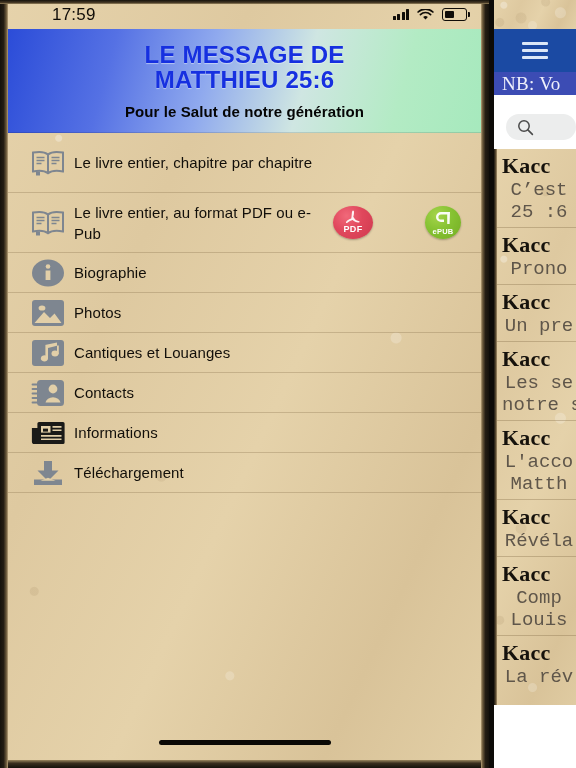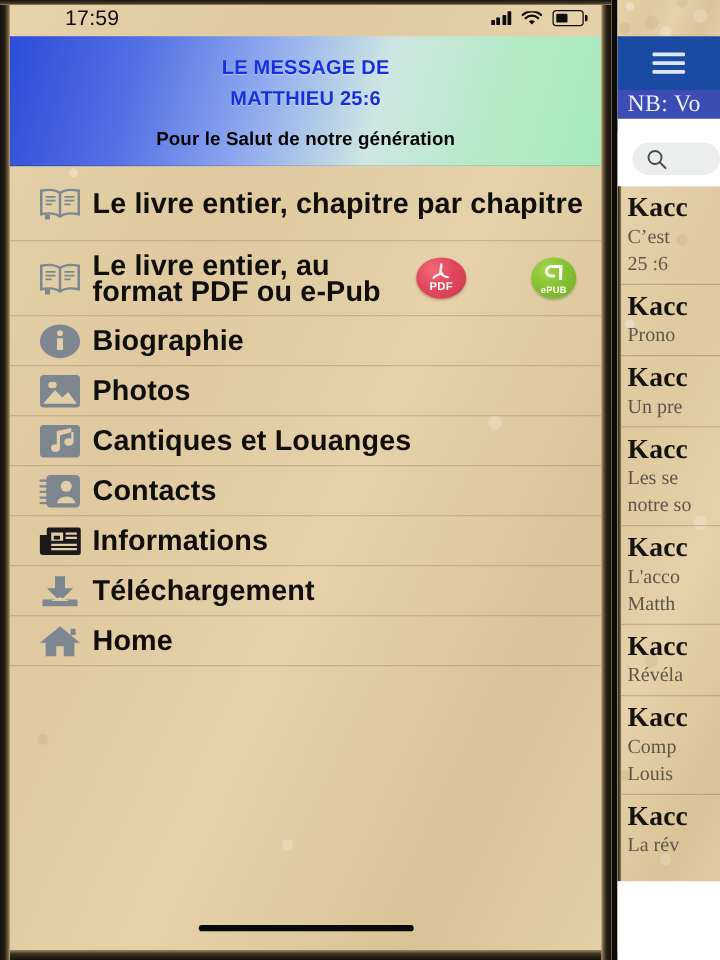--- a/index.html
+++ b/index.html
@@ -70,21 +70,21 @@
 
   
   #app-header{
     position:absolute;left:8px;top:29px;width:473px;height:104px;
     background:linear-gradient(105deg,#2b4cd8 0%,#5571e4 22%,#8fa9ee 42%,#cfe6e2 62%,#b3ebc4 82%,#a6e9bd 100%);
     z-index:3;
     display:flex;flex-direction:column;align-items:center;justify-content:center;
     box-shadow:inset 0 -1px 0 rgba(0,0,0,.12);
   }
   #app-title{
-    color:#1630e0;font-size:16px;font-weight:bold;text-align:center;
+    color:#1630e0;font-size:24px;font-weight:bold;text-align:center;
     line-height:25px;letter-spacing:.2px;
     text-shadow:0 1px 1px rgba(255,255,255,.45);
     margin:0 0 2px 0;
   }
   #app-subtitle{
     color:#050505;font-size:15px;font-weight:bold;text-align:center;
     margin-top:9px;letter-spacing:.1px;
   }
 
   
@@ -96,21 +96,21 @@
     position:relative;display:flex;align-items:center;
     padding:0 14px;box-sizing:border-box;
     border-bottom:1px solid rgba(130,105,68,.30);
     width:100%;
   }
   .menu-row .icon-wrap{
     width:52px;min-width:52px;height:100%;
     display:flex;align-items:center;justify-content:center;
   }
   .menu-row .label{
-    color:#120f0a;font-size:23px;font-weight:700;line-height:21px;
+    color:#120f0a;font-size:15px;font-weight:400;line-height:21px;
     letter-spacing:.1px;flex:1;
   }
   .row-tall{height:60px;}
   .row-std{height:40px;}
   .badges{display:flex;align-items:center;gap:16px;padding-right:6px;}
 
   
   svg{display:block;}
   .gi{fill:#7e8690;}
   .gs{stroke:#7e8690;fill:none;}
@@ -193,22 +193,22 @@
     padding:3px 0 4px 8px;box-sizing:border-box;
     border-top:1px solid rgba(130,105,68,.35);
     white-space:nowrap;overflow:hidden;
   }
   .rp-item:first-child{border-top:none;}
   .rp-title{
     font-family:"Liberation Serif",serif;font-size:22px;font-weight:bold;
     color:#16120c;line-height:27px;letter-spacing:.2px;
   }
   .rp-sub{
-    font-family:Liberation Serif, serif;font-size:16px;color:#5d5murky;
-    color:#5f564a;line-height:22px;
+    font-family:Liberation Mono, monospace;font-size:19px;color:#5d5murky;
+    color:#5f564a;line-height:22px;text-align:center;
   }
   #rp-bottom-white{
     position:absolute;left:0;top:705px;width:82px;height:63px;background:#fff;z-index:4;
   }
   #rp-left-edge{
     position:absolute;left:0;top:149px;width:3px;height:556px;
     background:linear-gradient(90deg,#1a1610 0%,#6a583a 70%,#b5a079 100%);z-index:3;
   }
 </style>
 </head>
@@ -350,29 +350,20 @@
       <div class="icon-wrap">
         <svg width="34" height="28" viewBox="0 0 34 28">
           <path class="gi" d="M13 2 h8 v9.5 h6.5 L17 22 L6.5 11.5 H13 Z"></path>
           <path class="gi" d="M3 20.5 h28 v5.5 H3 z"></path>
           <path d="M9.5 21.8 h15 l-7.5 -3 Z" fill="#e2cfa8"></path>
         </svg>
       </div>
       <div class="label">Téléchargement</div>
     </div>
 
-    <div class="menu-row row-std">
-      <div class="icon-wrap">
-        <svg width="34" height="28" viewBox="0 0 34 28">
-          <path class="gi" d="M17 2 L33 15.2 h-4.5 V26 H20 v-8 h-6 v8 H5.5 V15.2 H1 Z"></path>
-          <path class="gi" d="M25.5 4 h4 v5 h-4 z"></path>
-        </svg>
-      </div>
-      <div class="label">Home</div>
-    </div>
 
   </div>
 
   <div id="home-indicator"></div>
   <div id="bottom-dark"></div>
   <div id="left-edge-dark"></div>
   <div id="right-edge-dark"></div>
 </div>
 
 <div id="right-panel">

